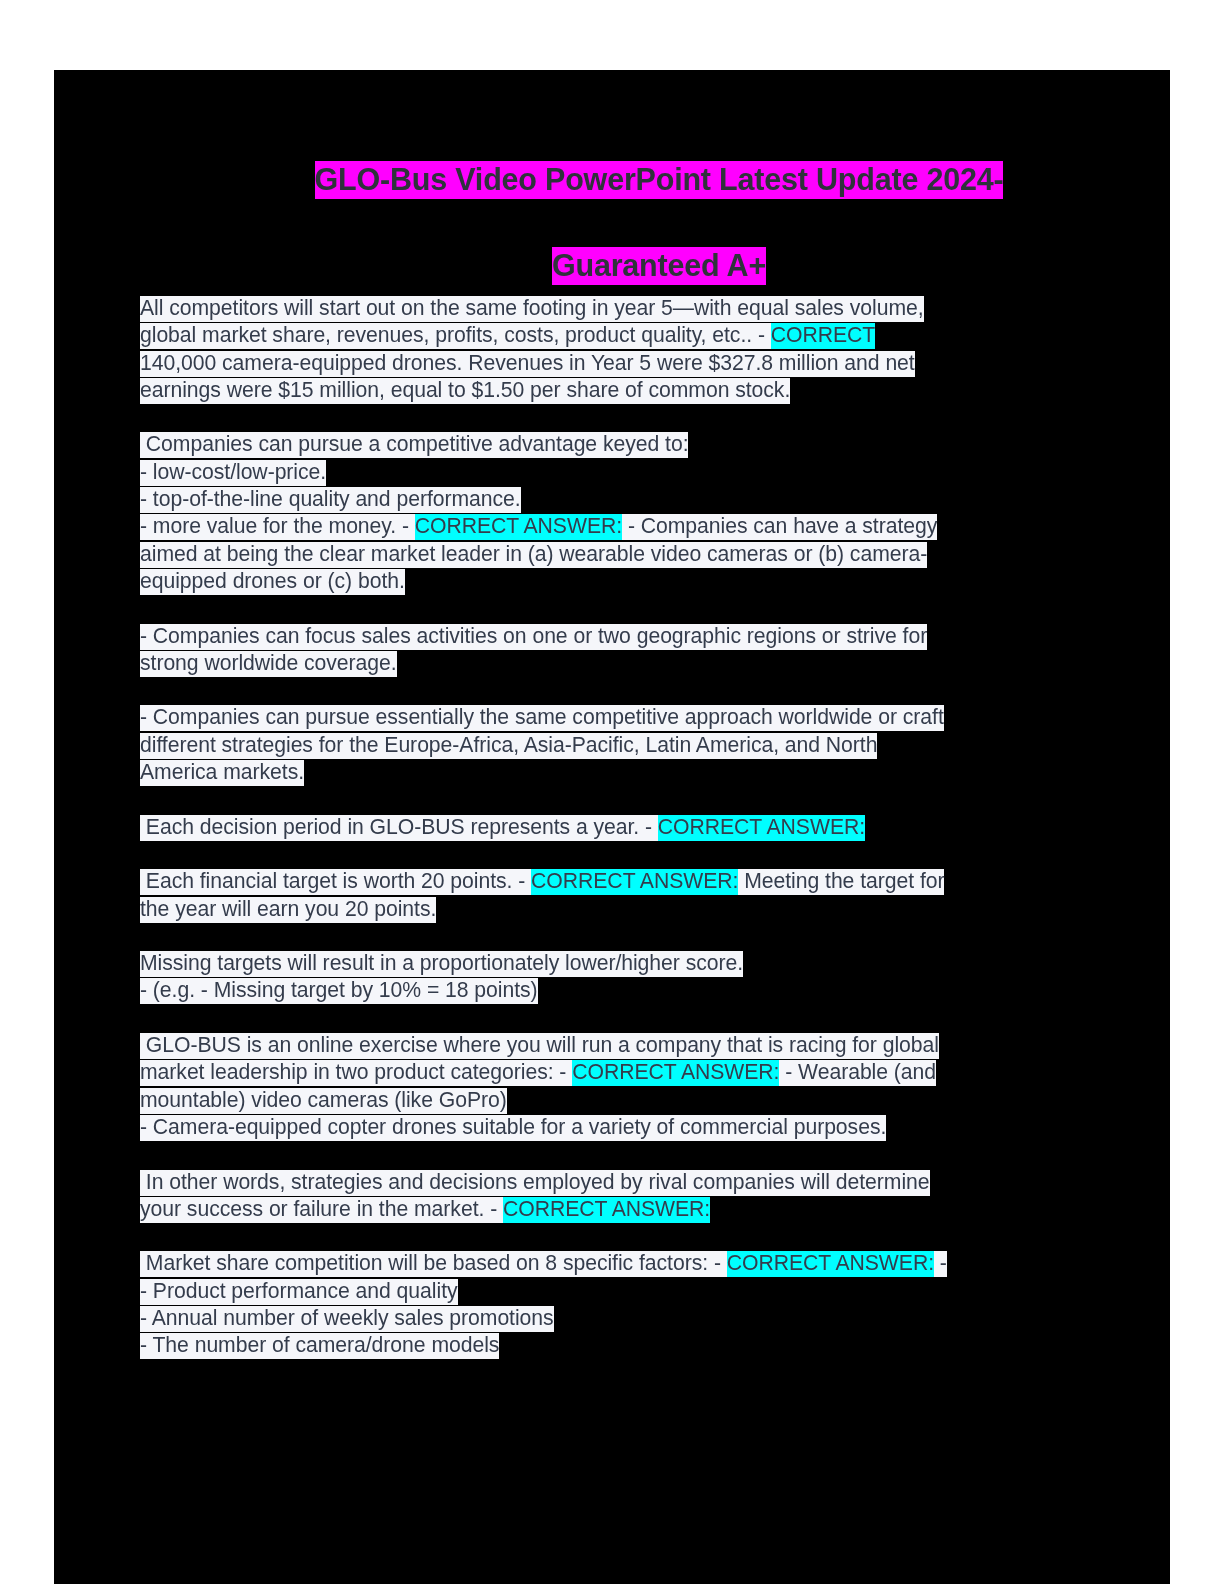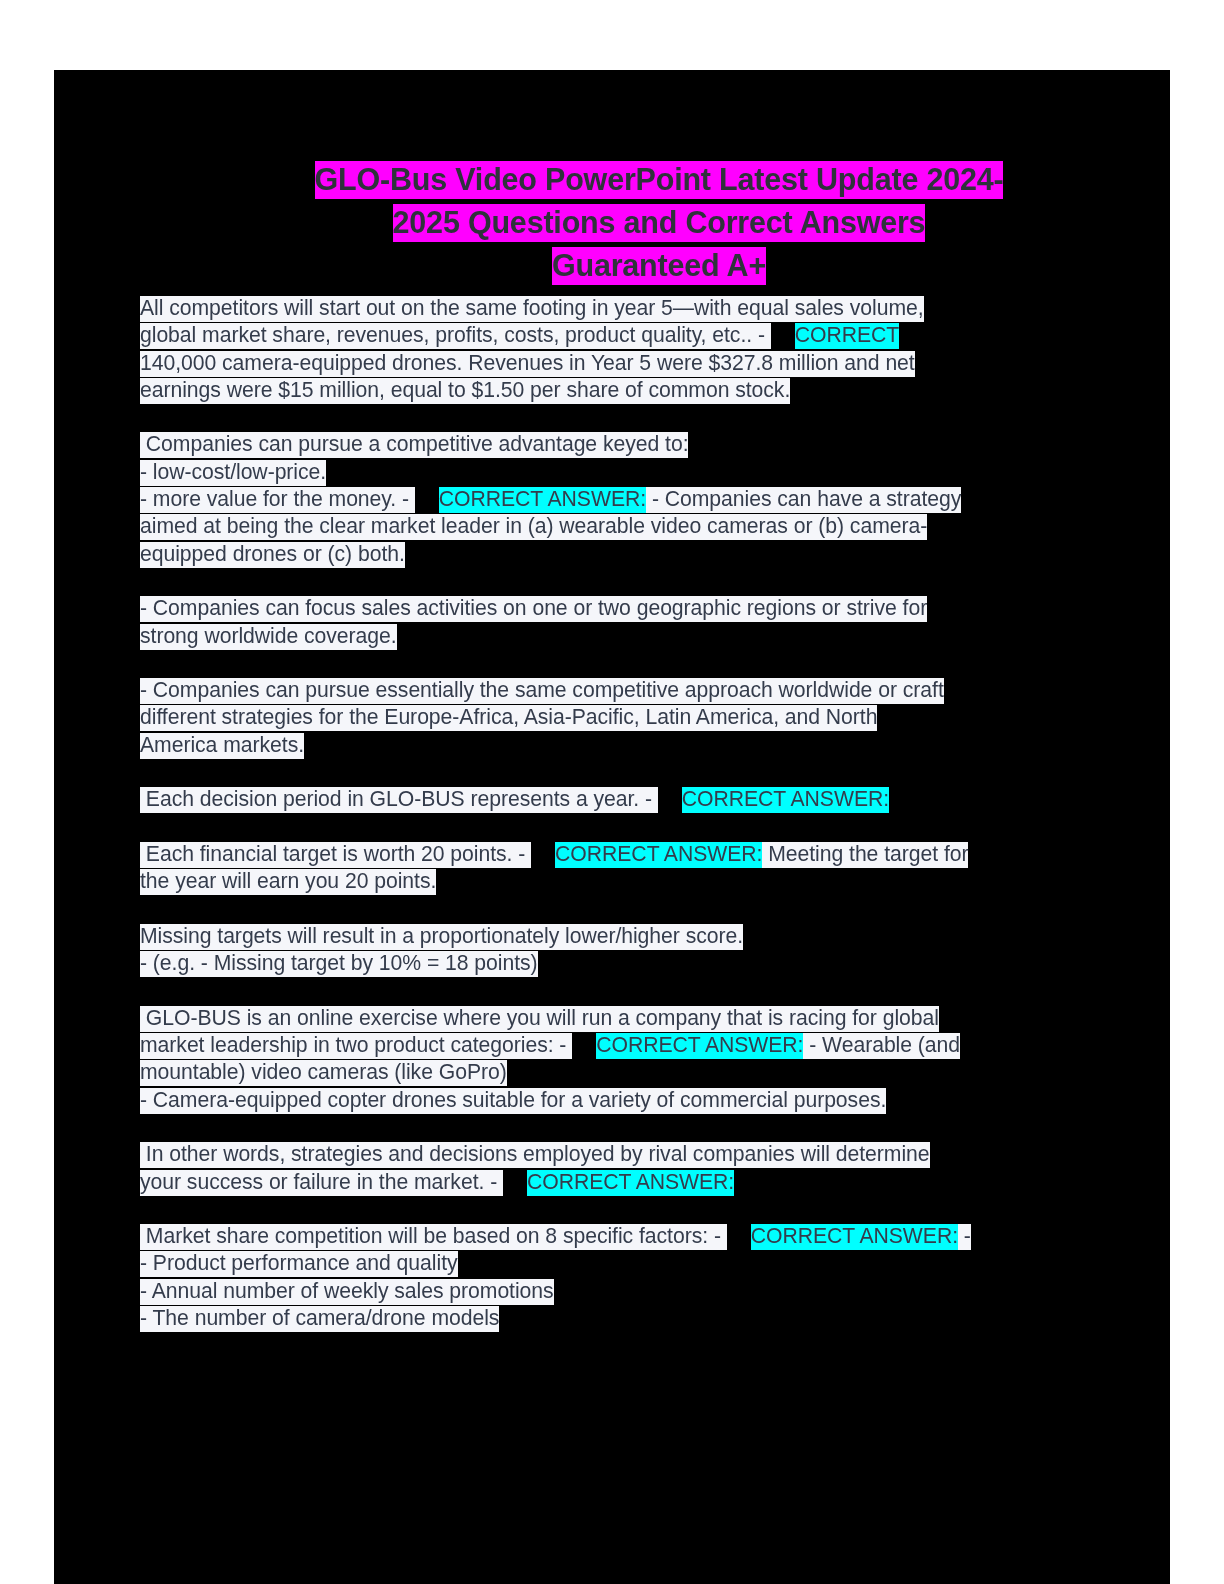--- a/index.html
+++ b/index.html
@@ -76,45 +76,45 @@
 
   
   .line > .seg {
     background: #f5f6fa;
     box-decoration-break: clone;
     -webkit-box-decoration-break: clone;
     padding: 0 0 3px 0;
   }
   .line > .seg.hl-cyan {
     background: #00ffff;
-    margin-left: 24px;
   }
 </style>
 </head>
 <body>
 
 <div class="page">
   <div class="content-block">
 
     <div class="doc-title">
       <span class="hl-magenta">GLO-Bus Video PowerPoint Latest Update 2024-</span><br>
-      <span class="hl-magenta">2025 Questions and Correct Answers</span><br>
+      <br>
       <span class="hl-magenta">Guaranteed A+</span>
     </div>
 
     <div class="body-text">
         <div class="para">
           <span class="line"><span class="seg">All competitors will start out on the same footing in year 5—with equal sales volume,</span></span>
           <span class="line"><span class="seg">global market share, revenues, profits, costs, product quality, etc.. - </span><span class="seg hl-cyan">CORRECT</span></span>
           <span class="line"><span class="seg">140,000 camera-equipped drones. Revenues in Year 5 were $327.8 million and net</span></span>
           <span class="line"><span class="seg">earnings were $15 million, equal to $1.50 per share of common stock.</span></span>
         </div>
         <div class="para">
           <span class="line"><span class="seg"> Companies can pursue a competitive advantage keyed to:</span></span>
           <span class="line"><span class="seg">- low-cost/low-price.</span></span>
+          <span class="line"><span class="seg">- top-of-the-line quality and performance.</span></span>
           <span class="line"><span class="seg">- more value for the money. - </span><span class="seg hl-cyan">CORRECT ANSWER:</span><span class="seg"> - Companies can have a strategy</span></span>
           <span class="line"><span class="seg">aimed at being the clear market leader in (a) wearable video cameras or (b) camera-</span></span>
           <span class="line"><span class="seg">equipped drones or (c) both.</span></span>
         </div>
         <div class="para">
           <span class="line"><span class="seg">- Companies can focus sales activities on one or two geographic regions or strive for</span></span>
           <span class="line"><span class="seg">strong worldwide coverage.</span></span>
         </div>
         <div class="para">
           <span class="line"><span class="seg">- Companies can pursue essentially the same competitive approach worldwide or craft</span></span>

